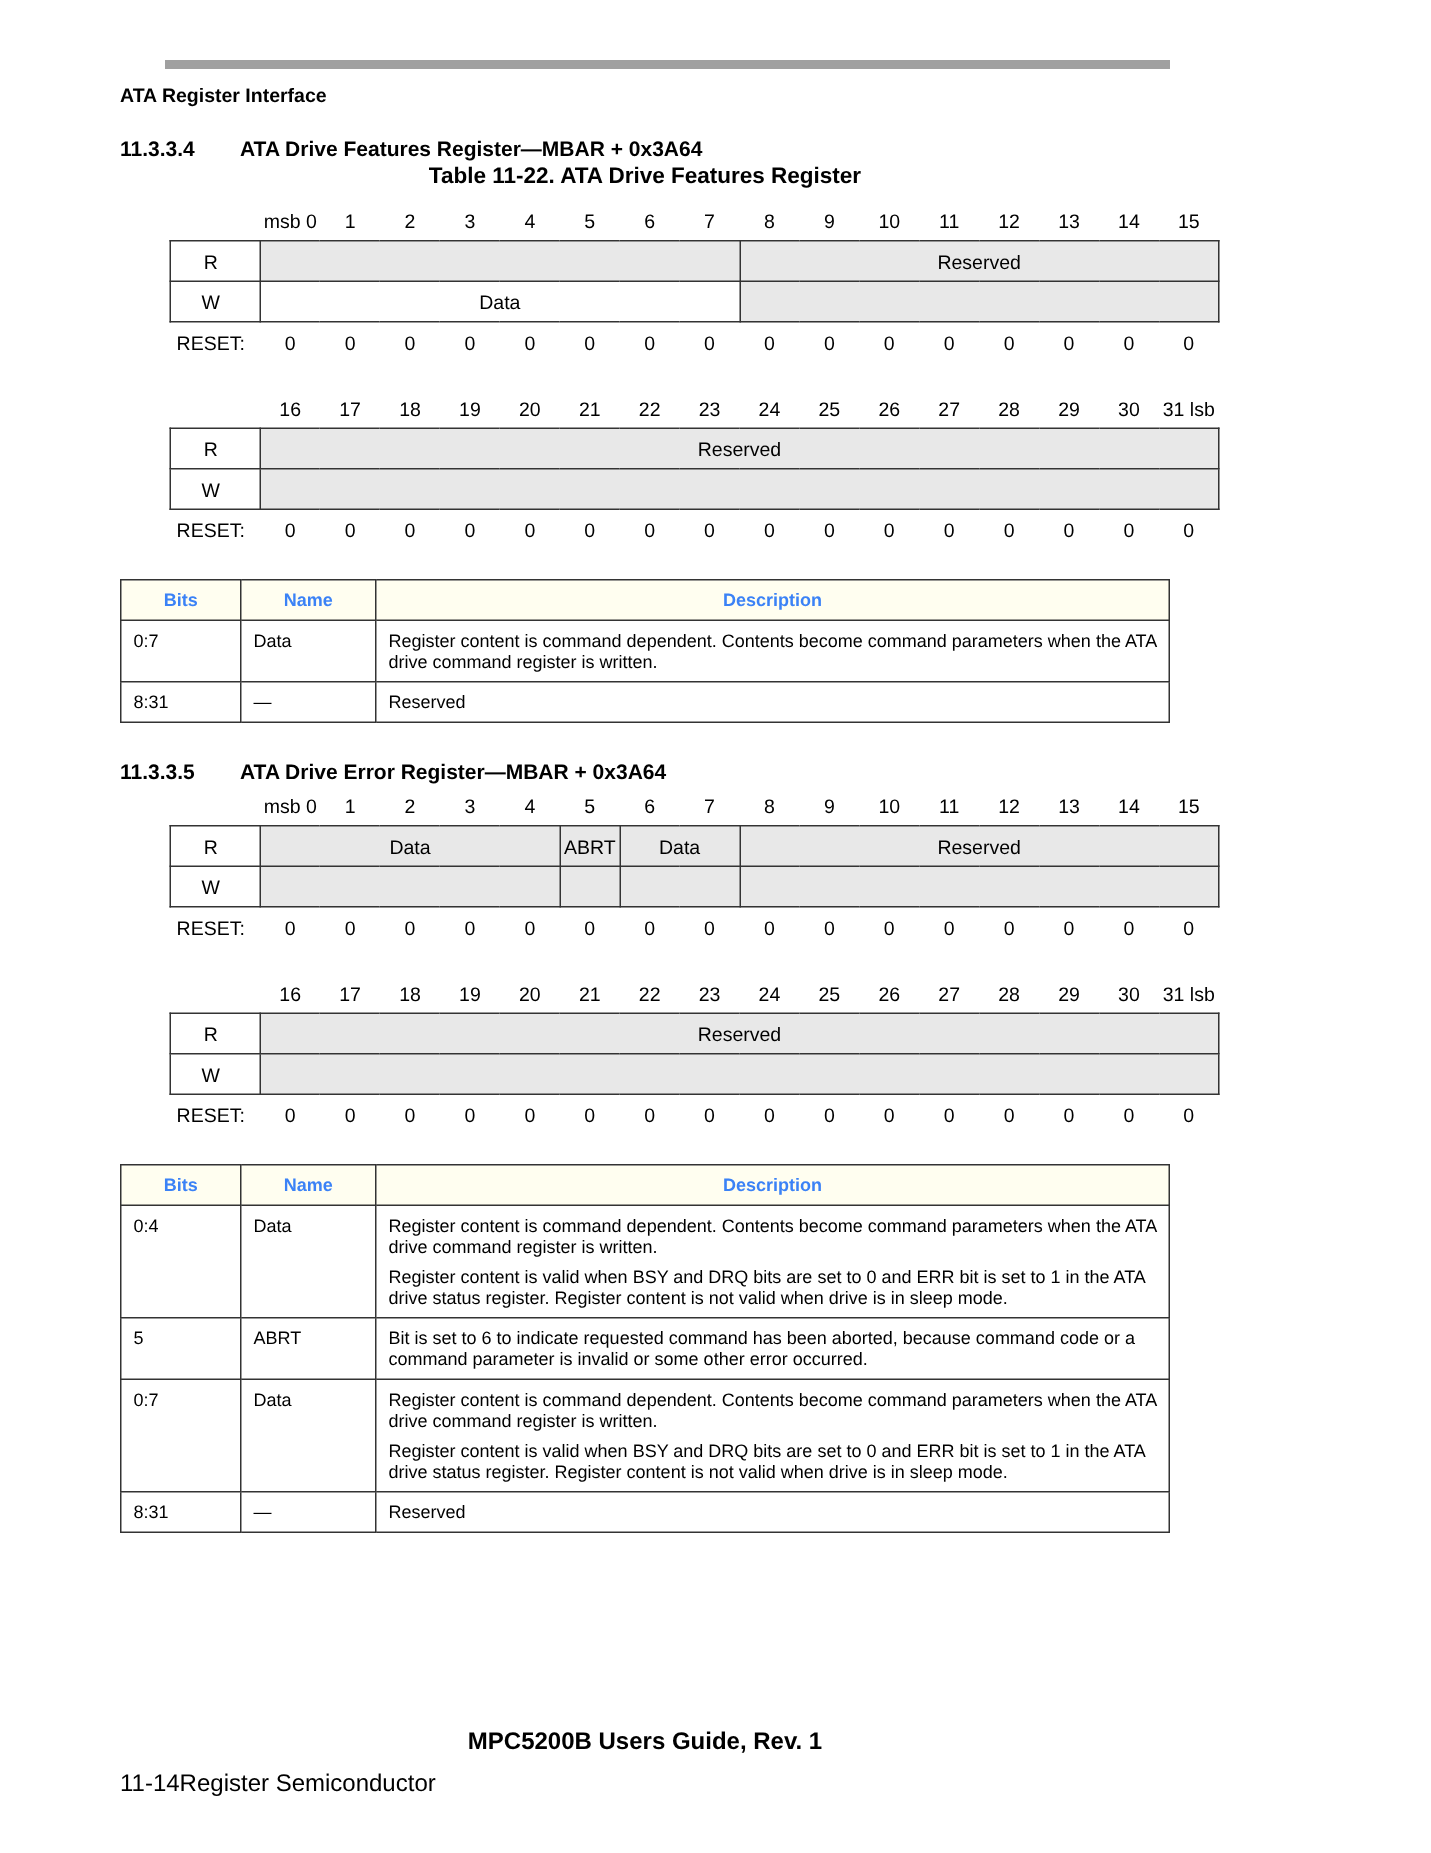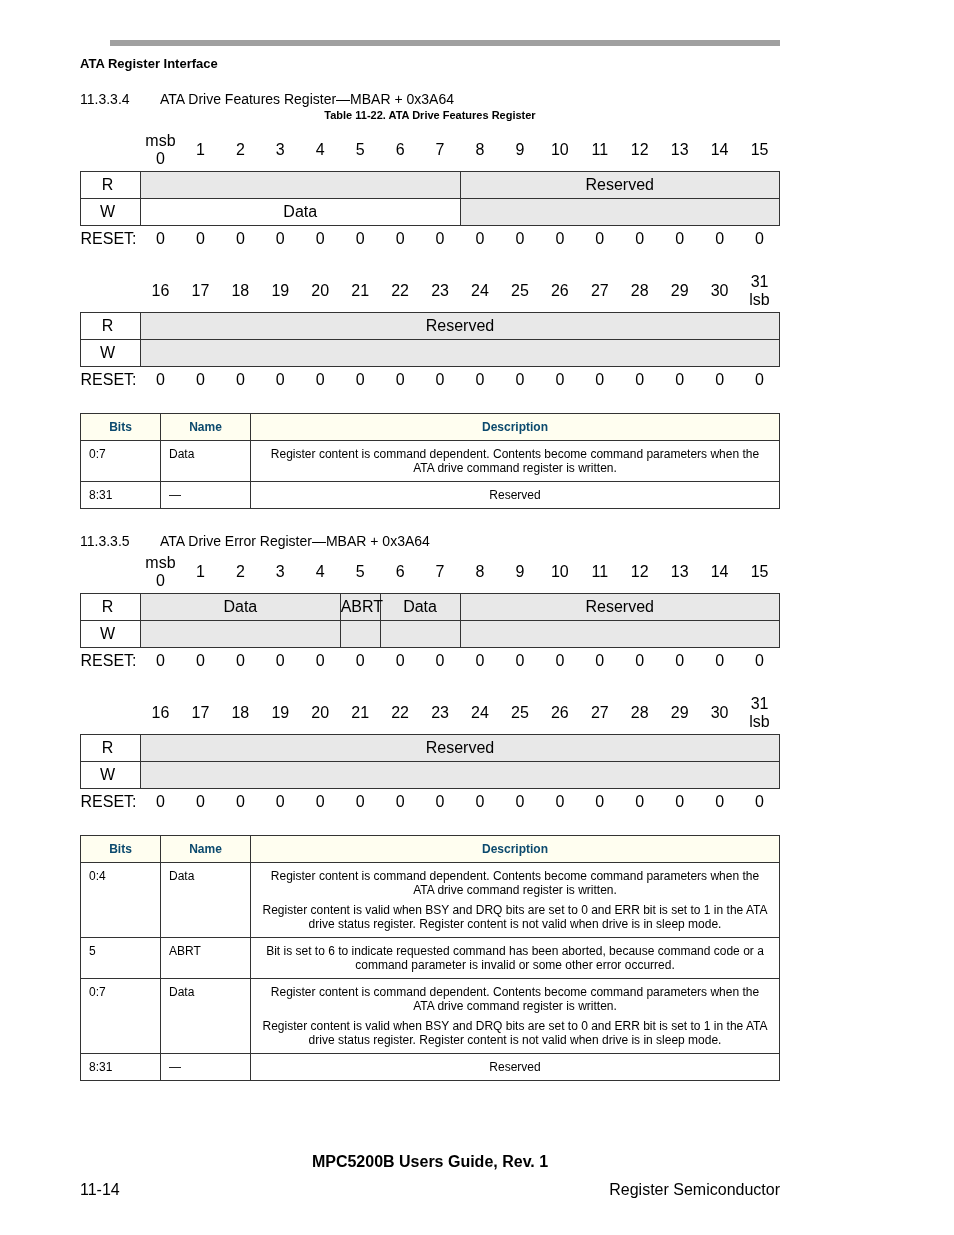--- a/index.html
+++ b/index.html
@@ -22,36 +22,37 @@
     background: #a0a0a0;
     margin-left: 30px;
     margin-bottom: 10px;
   }
   .header-title {
     font-weight: bold;
     font-size: 13px;
     margin-bottom: 20px;
   }
   .section-heading {
-    font-weight: normal;
+    font-weight: bold;
     font-size: 14px;
     margin-bottom: 2px;
   }
   .sec-num { display: inline-block; width: 80px; }
   .table-caption {
     text-align: center;
     font-weight: bold;
-    font-size: 11px;
+    font-size: 15px;
     margin-bottom: 8px;
   }
   .bittable {
     border-collapse: collapse;
     width: 100%;
-    font-size: 16px;
+    font-size: 13px;
     table-layout: fixed;
+    margin-left: 33px;
   }
   .bittable td, .bittable th {
     text-align: center;
     padding: 3px 0;
     height: 20px;
   }
   .rowlabel { width: 60px; text-align: right; padding-right: 6px !important; }
   .bitnums td { border: none; }
   .regrow td.cell { border: 1px solid #333; background: #e8e8e8; }
   .regrow td.blank { border: 1px solid #333; background: #fff; }
@@ -59,44 +60,44 @@
   .spacer-row td { height: 12px; border: none; }
 
   .desc-table {
     border-collapse: collapse;
     width: 100%;
     font-size: 12px;
     margin-top: 20px;
   }
   .desc-table th {
     background: #fffef0;
-    color: #0c4a6e;
+    color: #3b82f6;
     font-weight: bold;
     border: 1px solid #333;
     padding: 6px;
     text-align: center;
   }
   .desc-table td {
     border: 1px solid #333;
     padding: 6px 8px;
     vertical-align: top;
   }
   .desc-table td.c { text-align: left; }
-  .desc-table p { margin: 0 0 6px 0; text-align: center; }
+  .desc-table p { margin: 0 0 6px 0; }
   .desc-table p:last-child { margin-bottom: 0; }
 
   .footer {
     position: absolute;
     bottom: 36px;
     left: 80px;
     right: 80px;
     font-size: 16px;
   }
   .footer-center { text-align: center; font-weight: bold; margin-bottom: 10px; }
-  .footer-row { display: flex; justify-content: space-between; }
+  .footer-row { display: flex; }
   .section-block { margin-bottom: 24px; }
 </style>
 </head>
 <body>
 
 <div class="page">
   <div class="top-rule"></div>
   <div class="header-title">ATA Register Interface</div>
 
   <div id="sections">

